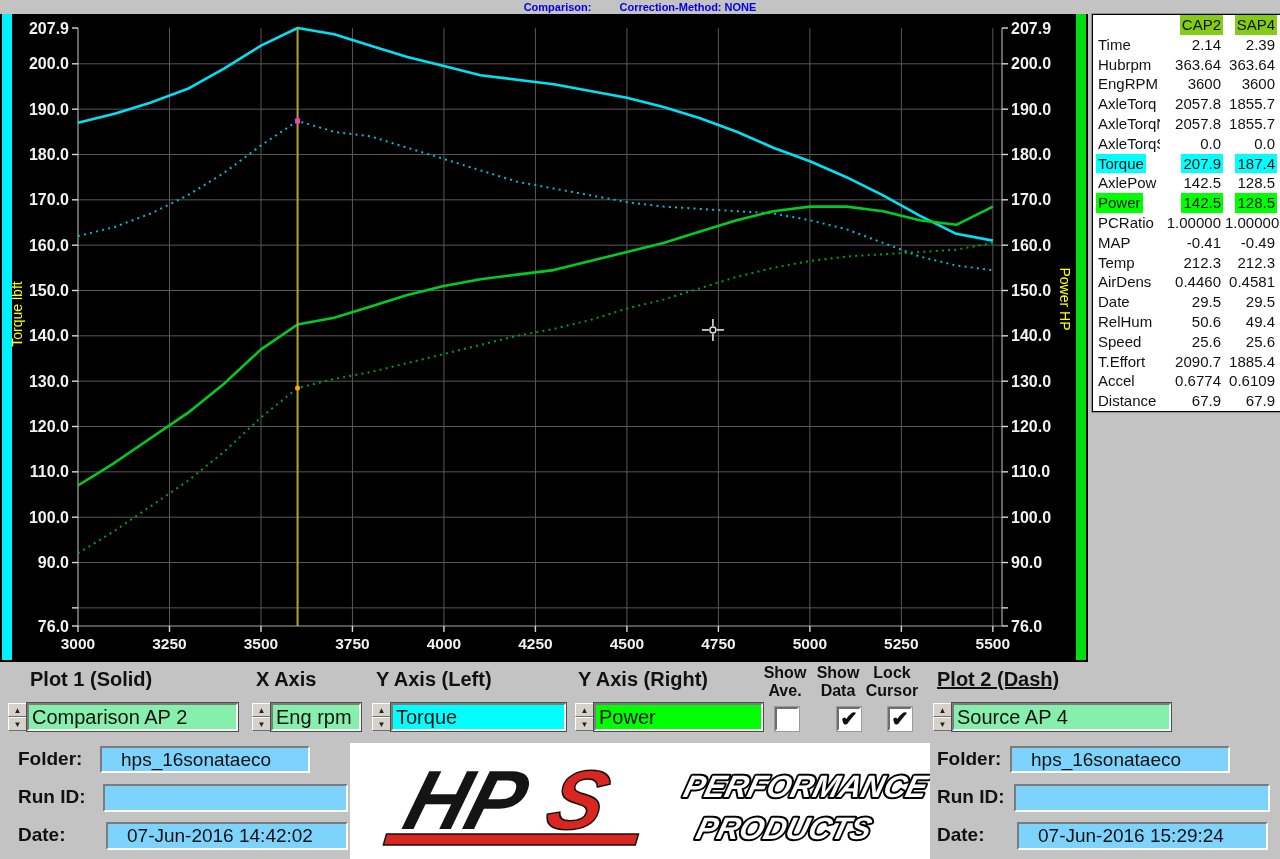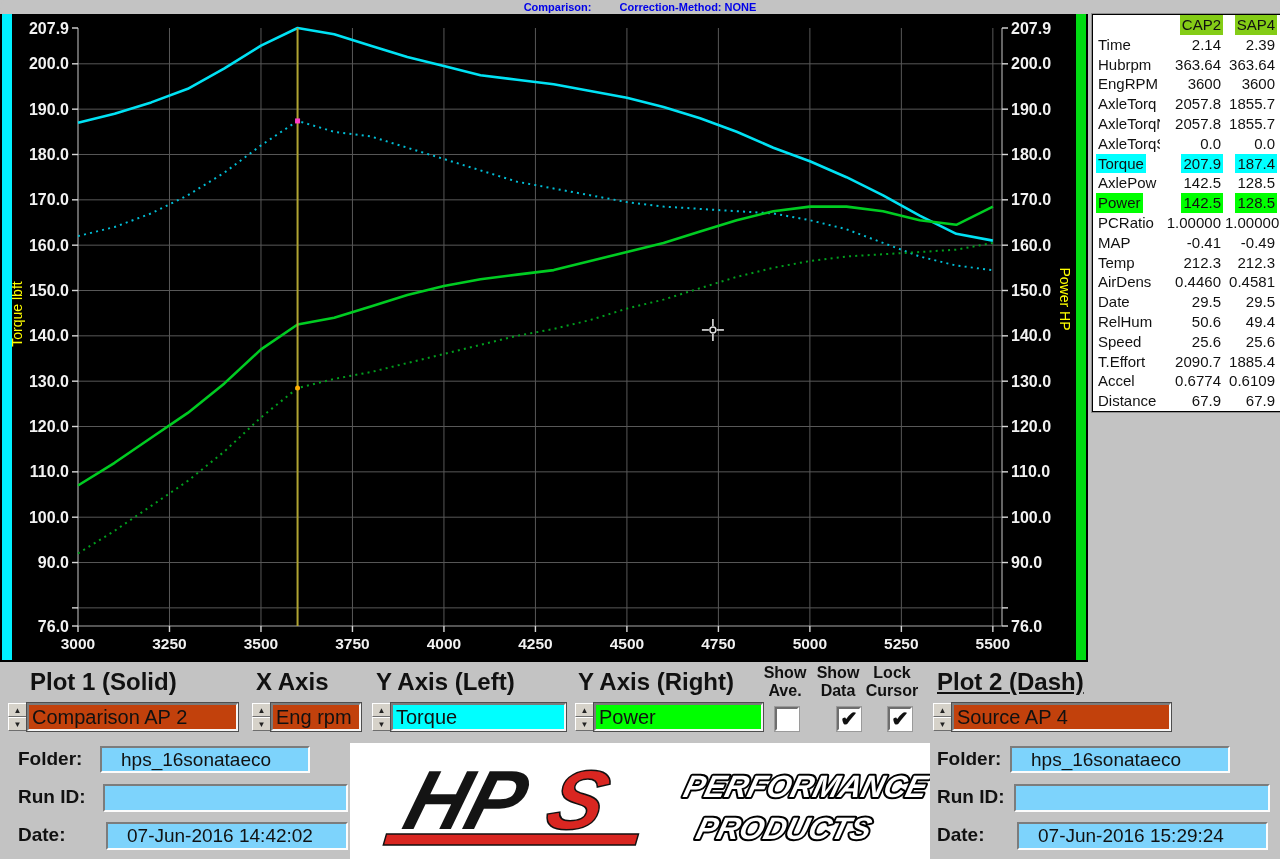--- a/index.html
+++ b/index.html
@@ -20,31 +20,31 @@
               border:1px solid #000;font-size:15px;box-shadow:0 0 0 1px #8f8f8f;}
   .trow{display:flex;height:19.8px;line-height:19.8px;padding:0 3px;align-items:center;}
   .tlabel{flex:1;white-space:nowrap;overflow:hidden;}
   .tv1{width:63px;text-align:right;white-space:nowrap;}
   .tv2{width:54px;text-align:right;white-space:nowrap;}
   .tv1 span,.tv2 span,.tlabel span{display:inline-block;padding:0 2px;}
   .hl-yellow{background:#84cc16;}
   .hl-cyan{background:#00ffff;}
   .hl-green{background:#00ff00;}
   
-  .ctl-label{position:absolute;top:668px;font-size:24px;font-weight:bold;white-space:nowrap;text-align:right;}
+  .ctl-label{position:absolute;top:668px;font-size:20px;font-weight:bold;white-space:nowrap;text-align:right;}
   .ctl-small{position:absolute;top:664px;font-size:16px;font-weight:bold;line-height:17.5px;
              text-align:center;white-space:nowrap;}
   .dd{position:absolute;top:703px;height:28px;display:flex;}
   .spin{width:19px;display:flex;flex-direction:column;}
   .spin div{flex:1;background:#d6d2c9;border:1px solid;border-color:#ffffff #6e6e6e #6e6e6e #ffffff;
             font-size:8px;display:flex;align-items:center;justify-content:center;color:#222;cursor:pointer;}
   .dd-field{height:100%;box-sizing:border-box;border:2px solid;border-color:#7c7c7c #f6f6f6 #f6f6f6 #7c7c7c;
             outline:1px solid #4e4e4e;font-size:20px;padding:0 3px;display:flex;align-items:center;
             white-space:nowrap;overflow:hidden;}
-  .f-yellow{background:#c2410c;}
+  .f-yellow{background:#86efac;}
   .f-cyan{background:#00ffff;}
   .f-green{background:#00ff00;}
   .cb{position:absolute;top:707px;width:24px;height:24px;box-sizing:border-box;background:#fff;
       border:2px solid;border-color:#6e6e6e #ffffff #ffffff #6e6e6e;outline:1px solid #9a9a9a;
       font-size:21px;font-weight:bold;line-height:20px;text-align:center;cursor:pointer;}
   
   .info-label{position:absolute;font-size:19px;font-weight:bold;white-space:nowrap;}
   .info-field{position:absolute;background:#7dd3fc;box-sizing:border-box;border:2px solid;
               border-color:#7c7c7c #fcfcfc #fcfcfc #7c7c7c;font-size:19px;padding:0 19px;
               display:flex;align-items:center;white-space:nowrap;overflow:hidden;}

